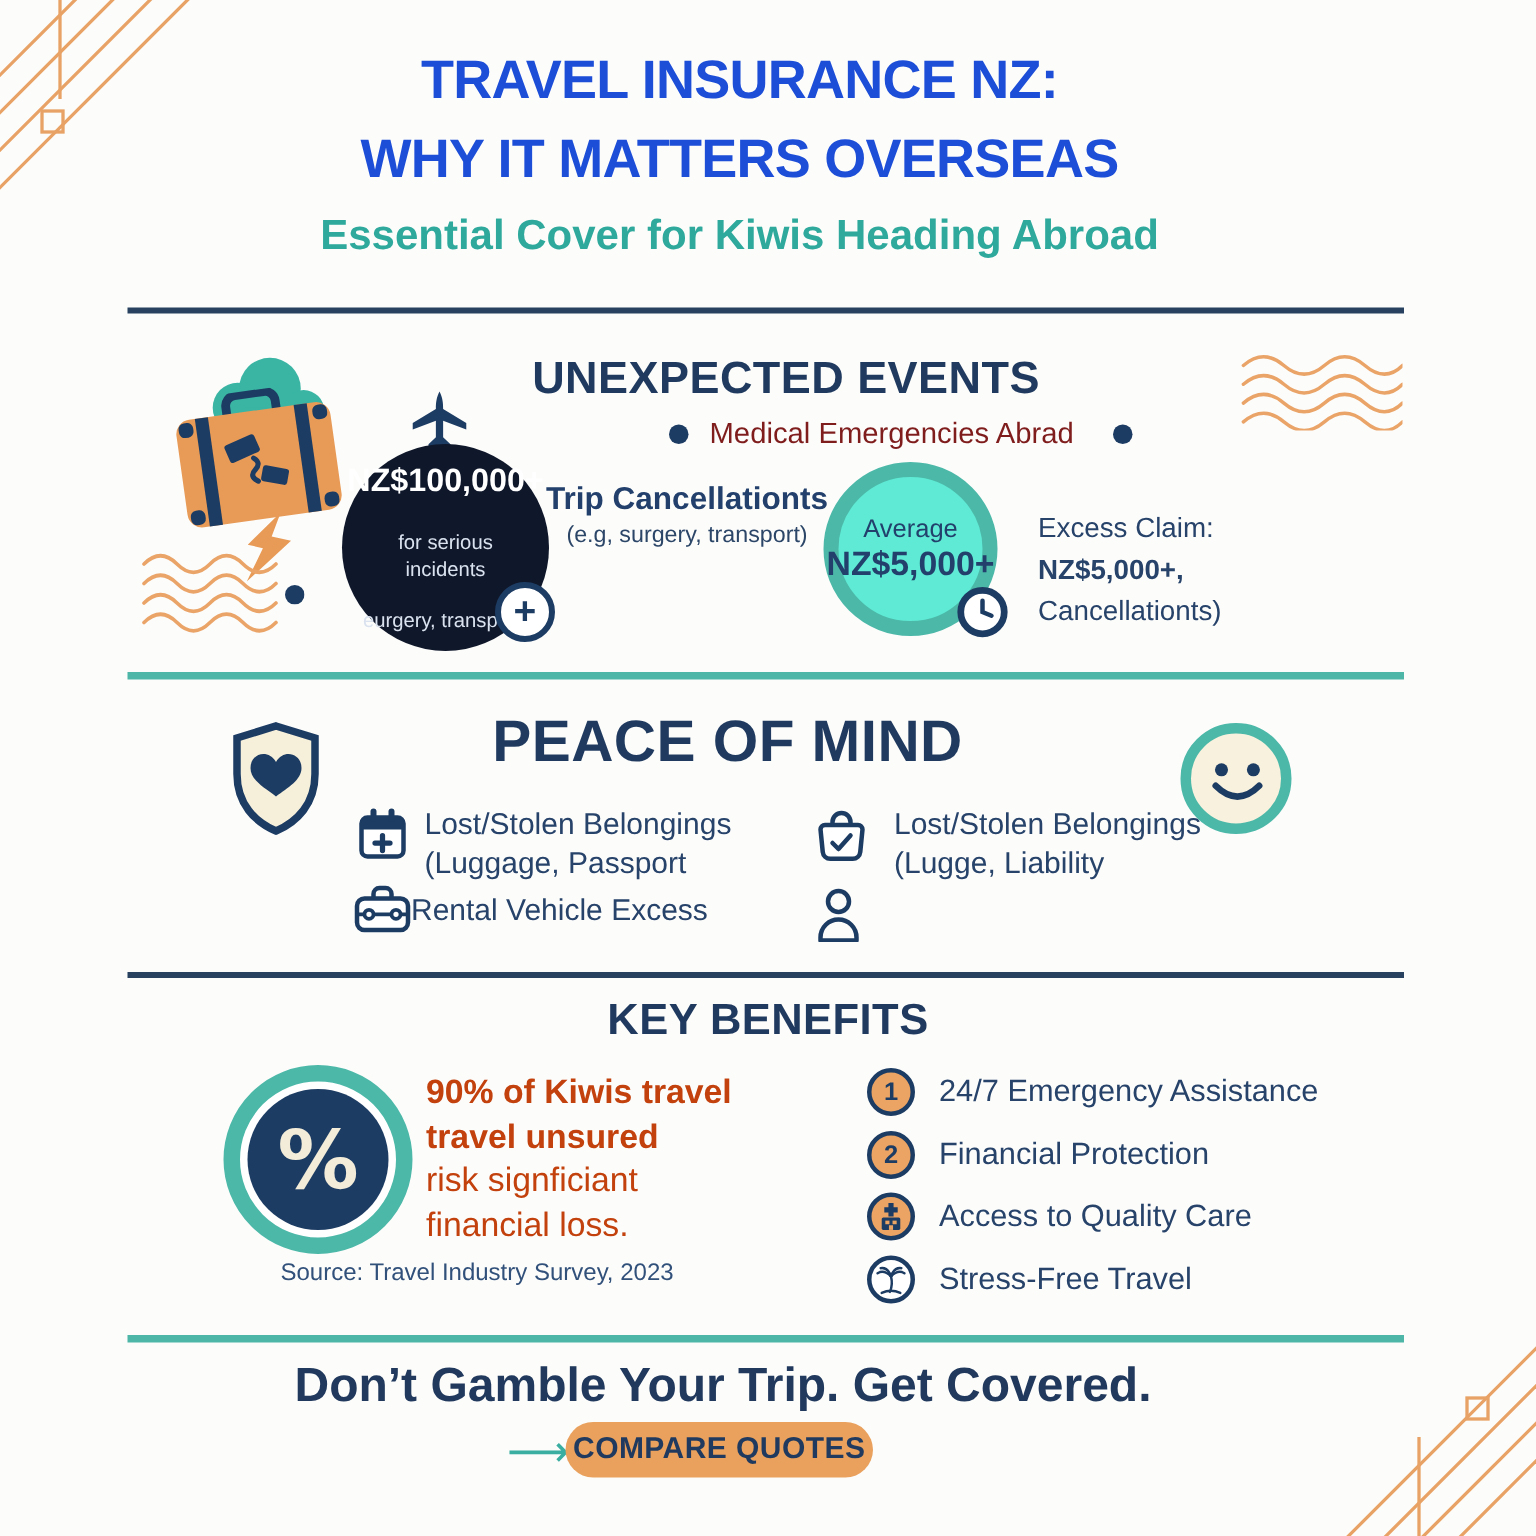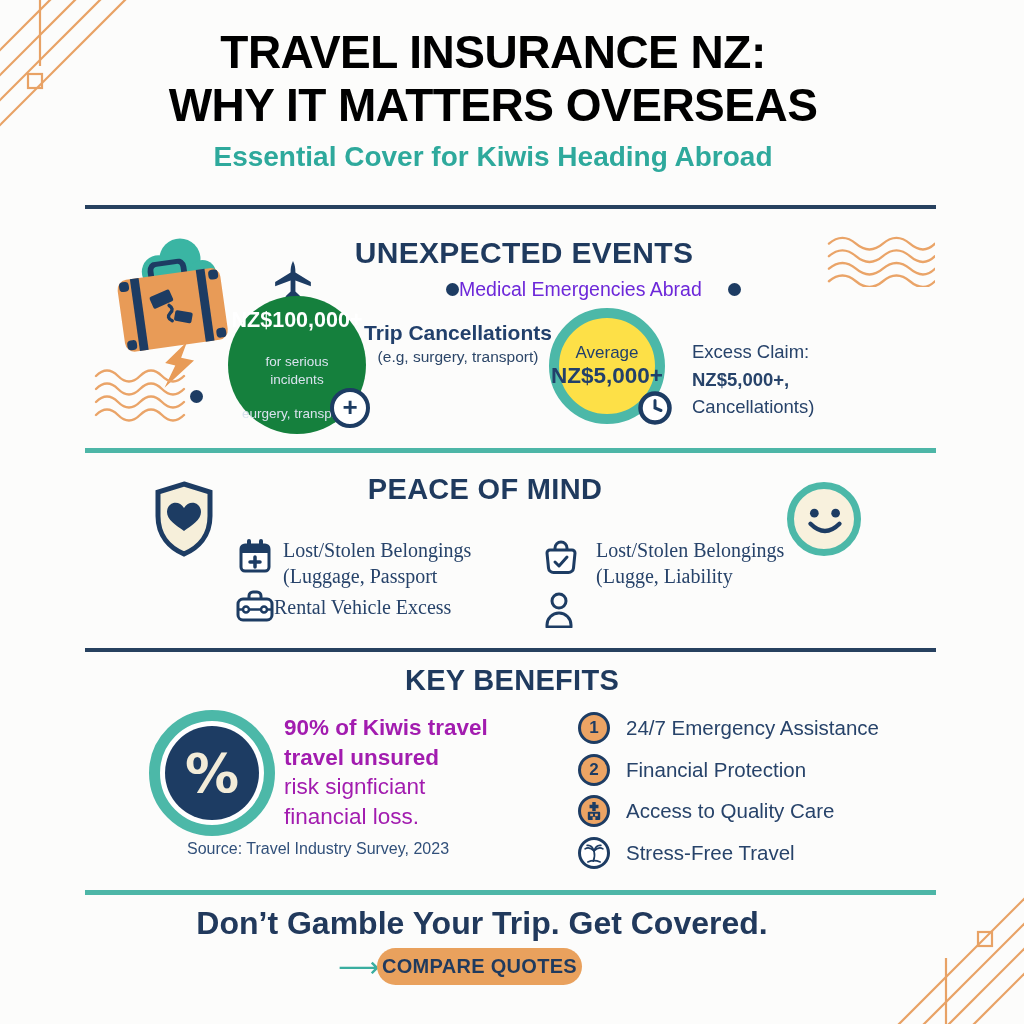--- a/index.html
+++ b/index.html
@@ -2,87 +2,87 @@
 <html><head>
 <meta charset="utf-8">
 <style>
   * { margin:0; padding:0; box-sizing:border-box; }
   body { background:#e8e8e8; font-family:"Liberation Sans", sans-serif; }
   .canvas { position:relative; width:1024px; height:1024px; margin:0 auto;
             background:#fcfcfb; overflow:hidden; color:#27436a; }
 
   
   .title-wrap { position:absolute; top:26px; left:0; right:38px; text-align:center; }
-  .title-line { font-size:46px; line-height:53px; font-weight:700; color:#000000; letter-spacing:-0.5px; }
+  .title-line { font-size:36px; line-height:53px; font-weight:700; color:#1d4ed8; letter-spacing:-0.5px; }
   .subtitle { margin-top:9px; font-size:28px; font-weight:700; color:#2ea99c;text-align:center; }
 
   
   .divider { position:absolute; left:85px; width:851px; }
   .div-navy { height:4px; background:#27415f; }
   .div-teal { height:5px; background:#4db6a7; }
   .d1 { top:205px; } .d2 { top:448px; } .d3 { top:648px; } .d4 { top:890px; }
 
   
   .sec-title { position:absolute; text-align:center; font-weight:700; color:#1f3a5e; letter-spacing:0.3px; }
   .s1-title { top:236px; left:0; right:0; font-size:30px;padding-left:24px; }
-  .s2-title { top:473px; left:0; right:54px; font-size:29px; }
+  .s2-title { top:473px; left:0; right:54px; font-size:39px; }
   .s3-title { top:664px; left:0; right:0;  font-size:29px; }
 
   
   .bullet-row { position:absolute; left:446px; top:278px; display:flex; align-items:center; }
   .dot { width:13px; height:13px; border-radius:50%; background:#1d3c63; flex:0 0 auto; }
-  .bullet-row .txt { font-size:19.5px; font-weight:500; color:#6d28d9; margin:0 26px 0 0; }
+  .bullet-row .txt { font-size:19.5px; font-weight:500; color:#7f1d1d; margin:0 26px 0 14px; }
 
   .cloud { position:absolute; left:133px; top:232px; }
   .suitcase { position:absolute; left:118px; top:260px; transform:rotate(-8deg); }
   .bolt { position:absolute; left:163px; top:340px; transform:rotate(8deg); }
   .waves-left { position:absolute; left:94px; top:368px; }
   .waves-right { position:absolute; left:827px; top:235px; }
   .loose-dot { position:absolute; left:190px; top:390px; }
   .plane { position:absolute; left:272px; top:260px; }
 
   .big-circle { position:absolute; left:228px; top:296px; width:138px; height:138px;
-    border-radius:50%; background:#15803d; display:flex; flex-direction:column;
+    border-radius:50%; background:#0f172a; display:flex; flex-direction:column;
     align-items:center; justify-content:center; text-align:center; padding:0 12px; }
   .big-circle .amt { font-size:21.5px; font-weight:700; color:#ffffff; margin-bottom:4px; }
   .big-circle .sub { font-size:13.5px; line-height:18px; color:#d9e2ee;margin-top:16px; }
 
   .round-badge { position:absolute; border-radius:50%; background:#ffffff;
     border:4px solid #1d3c63; display:flex; align-items:center; justify-content:center; }
   .plus-badge { left:330px; top:388px; width:40px; height:40px;
     font-size:26px; font-weight:700; color:#1d3c63; line-height:1; padding-bottom:3px; }
   .clock-badge { left:637px; top:390px; width:36px; height:36px; border:none; background:none; }
 
   .trip-block { position:absolute; left:362px; top:321px; width:192px; text-align:center; }
   .trip-title { font-size:21px; font-weight:700; color:#22406b; }
   .trip-sub { font-size:15.5px; color:#2c4668; margin-top:3px; }
 
   .avg-circle { position:absolute; left:549px; top:308px; width:116px; height:116px;
-    border-radius:50%; border:10px solid #4cb8a8; background:#fde047;
+    border-radius:50%; border:10px solid #4cb8a8; background:#5eead4;
     display:flex; flex-direction:column; align-items:center; justify-content:center; }
   .avg-circle .l1 { font-size:17px; color:#22406b; }
   .avg-circle .l2 { font-size:22.5px; font-weight:700; color:#22406b; }
 
   .claim-block { position:absolute; left:692px; top:338px; font-size:18.5px; line-height:27.5px; color:#27436a; }
   .claim-block .c1 { font-weight:500; } .claim-block .c2 { font-weight:700; }
 
   
   .shield { position:absolute; left:152px; top:481px; }
-  .pom-item { position:absolute; display:flex; align-items:flex-start;font-family:Liberation Serif, serif; }
+  .pom-item { position:absolute; display:flex; align-items:flex-start; }
   .pom-text { font-size:20px; line-height:25.5px; color:#27436a; }
   .smiley { position:absolute; left:787px; top:482px; width:74px; height:74px; border-radius:50%;
     border:7px solid #4cb8a8; background:#f8f1dd; display:flex; align-items:center; justify-content:center; }
 
   
   .pct-outer { position:absolute; left:149px; top:710px; width:126px; height:126px;
     border-radius:50%; border:11px solid #4cb8a8; background:#ffffff; }
   .pct-inner { position:absolute; inset:5px; border-radius:50%; background:#1d3c63;
     display:flex; align-items:center; justify-content:center;
     font-size:54px; font-weight:700; color:#f3ecd8; font-family:"DejaVu Sans", sans-serif; }
-  .stat-block { position:absolute; left:284px; top:713px; font-size:22.5px; line-height:29.5px; color:#a21caf; }
+  .stat-block { position:absolute; left:284px; top:713px; font-size:22.5px; line-height:29.5px; color:#c2410c; }
   .stat-bold { font-weight:700; }
   .source-note { position:absolute; left:187px; top:840px; font-size:16px; color:#31507a; }
 
   .benefit-row { position:absolute; left:578px; display:flex; align-items:center; gap:16px; }
   .b1 { top:712px; } .b2 { top:754px; } .b3 { top:795px; } .b4 { top:837px; }
   .badge { width:32px; height:32px; border-radius:50%; display:flex; align-items:center;
     justify-content:center; flex:0 0 auto; border:3px solid #1d3c63; }
   .badge-orange { background:#eca464; color:#1d3c63; font-weight:700; font-size:17px; }
   .badge-outline { background:#ffffff; }
   .benefit-label { font-size:20.5px; color:#27436a; }

